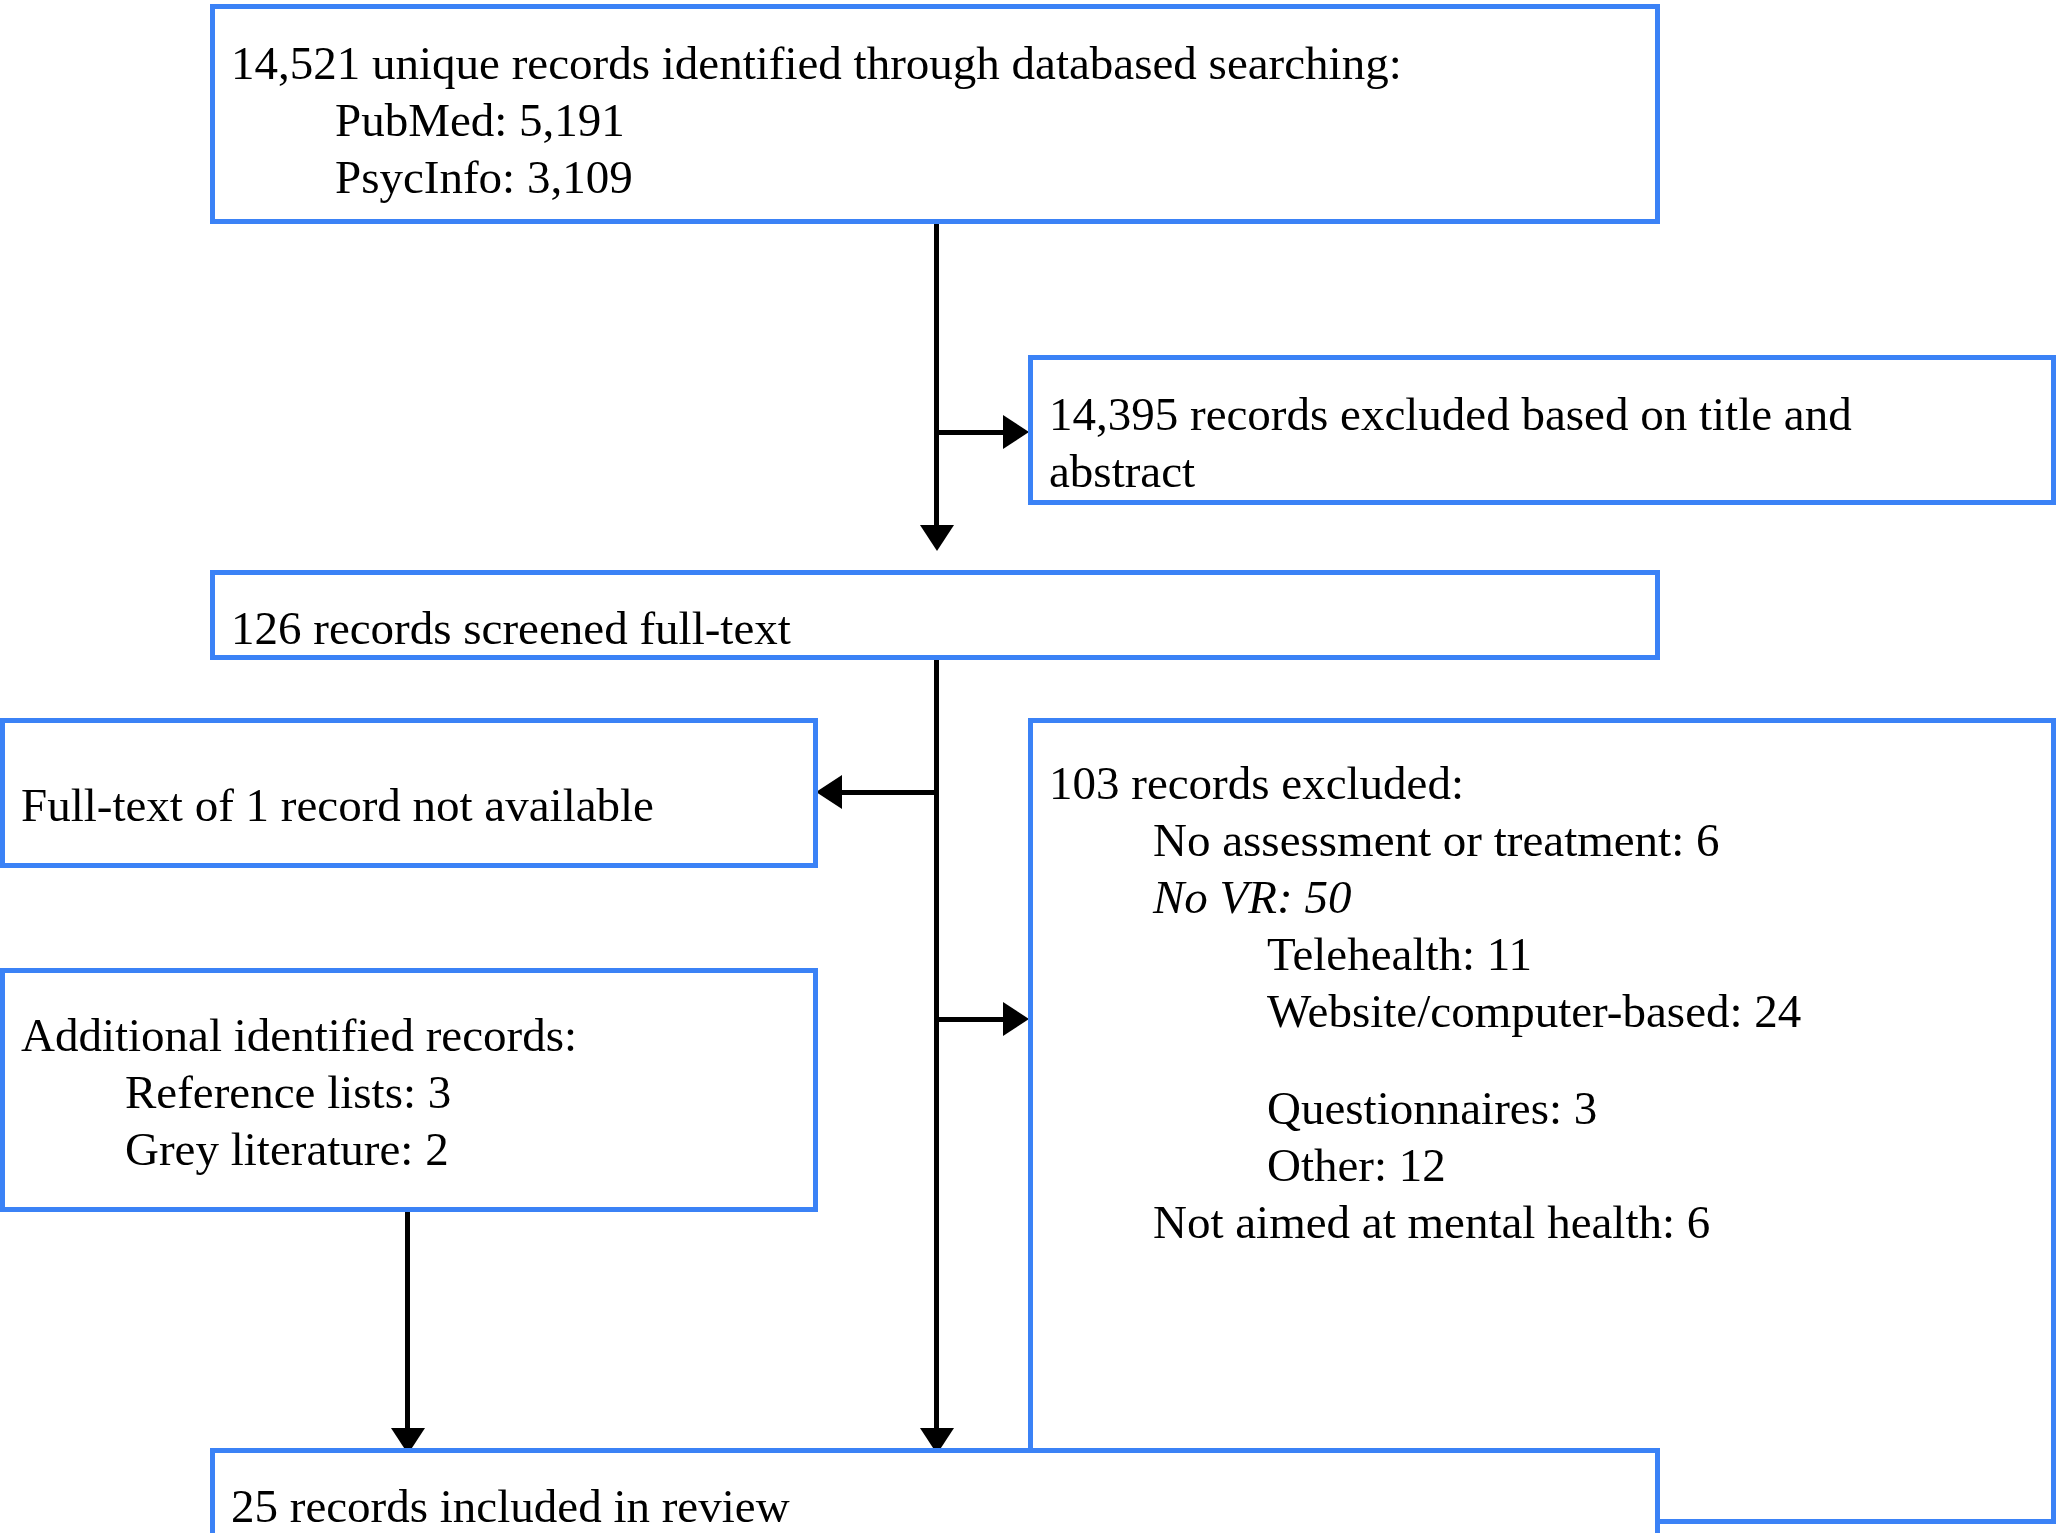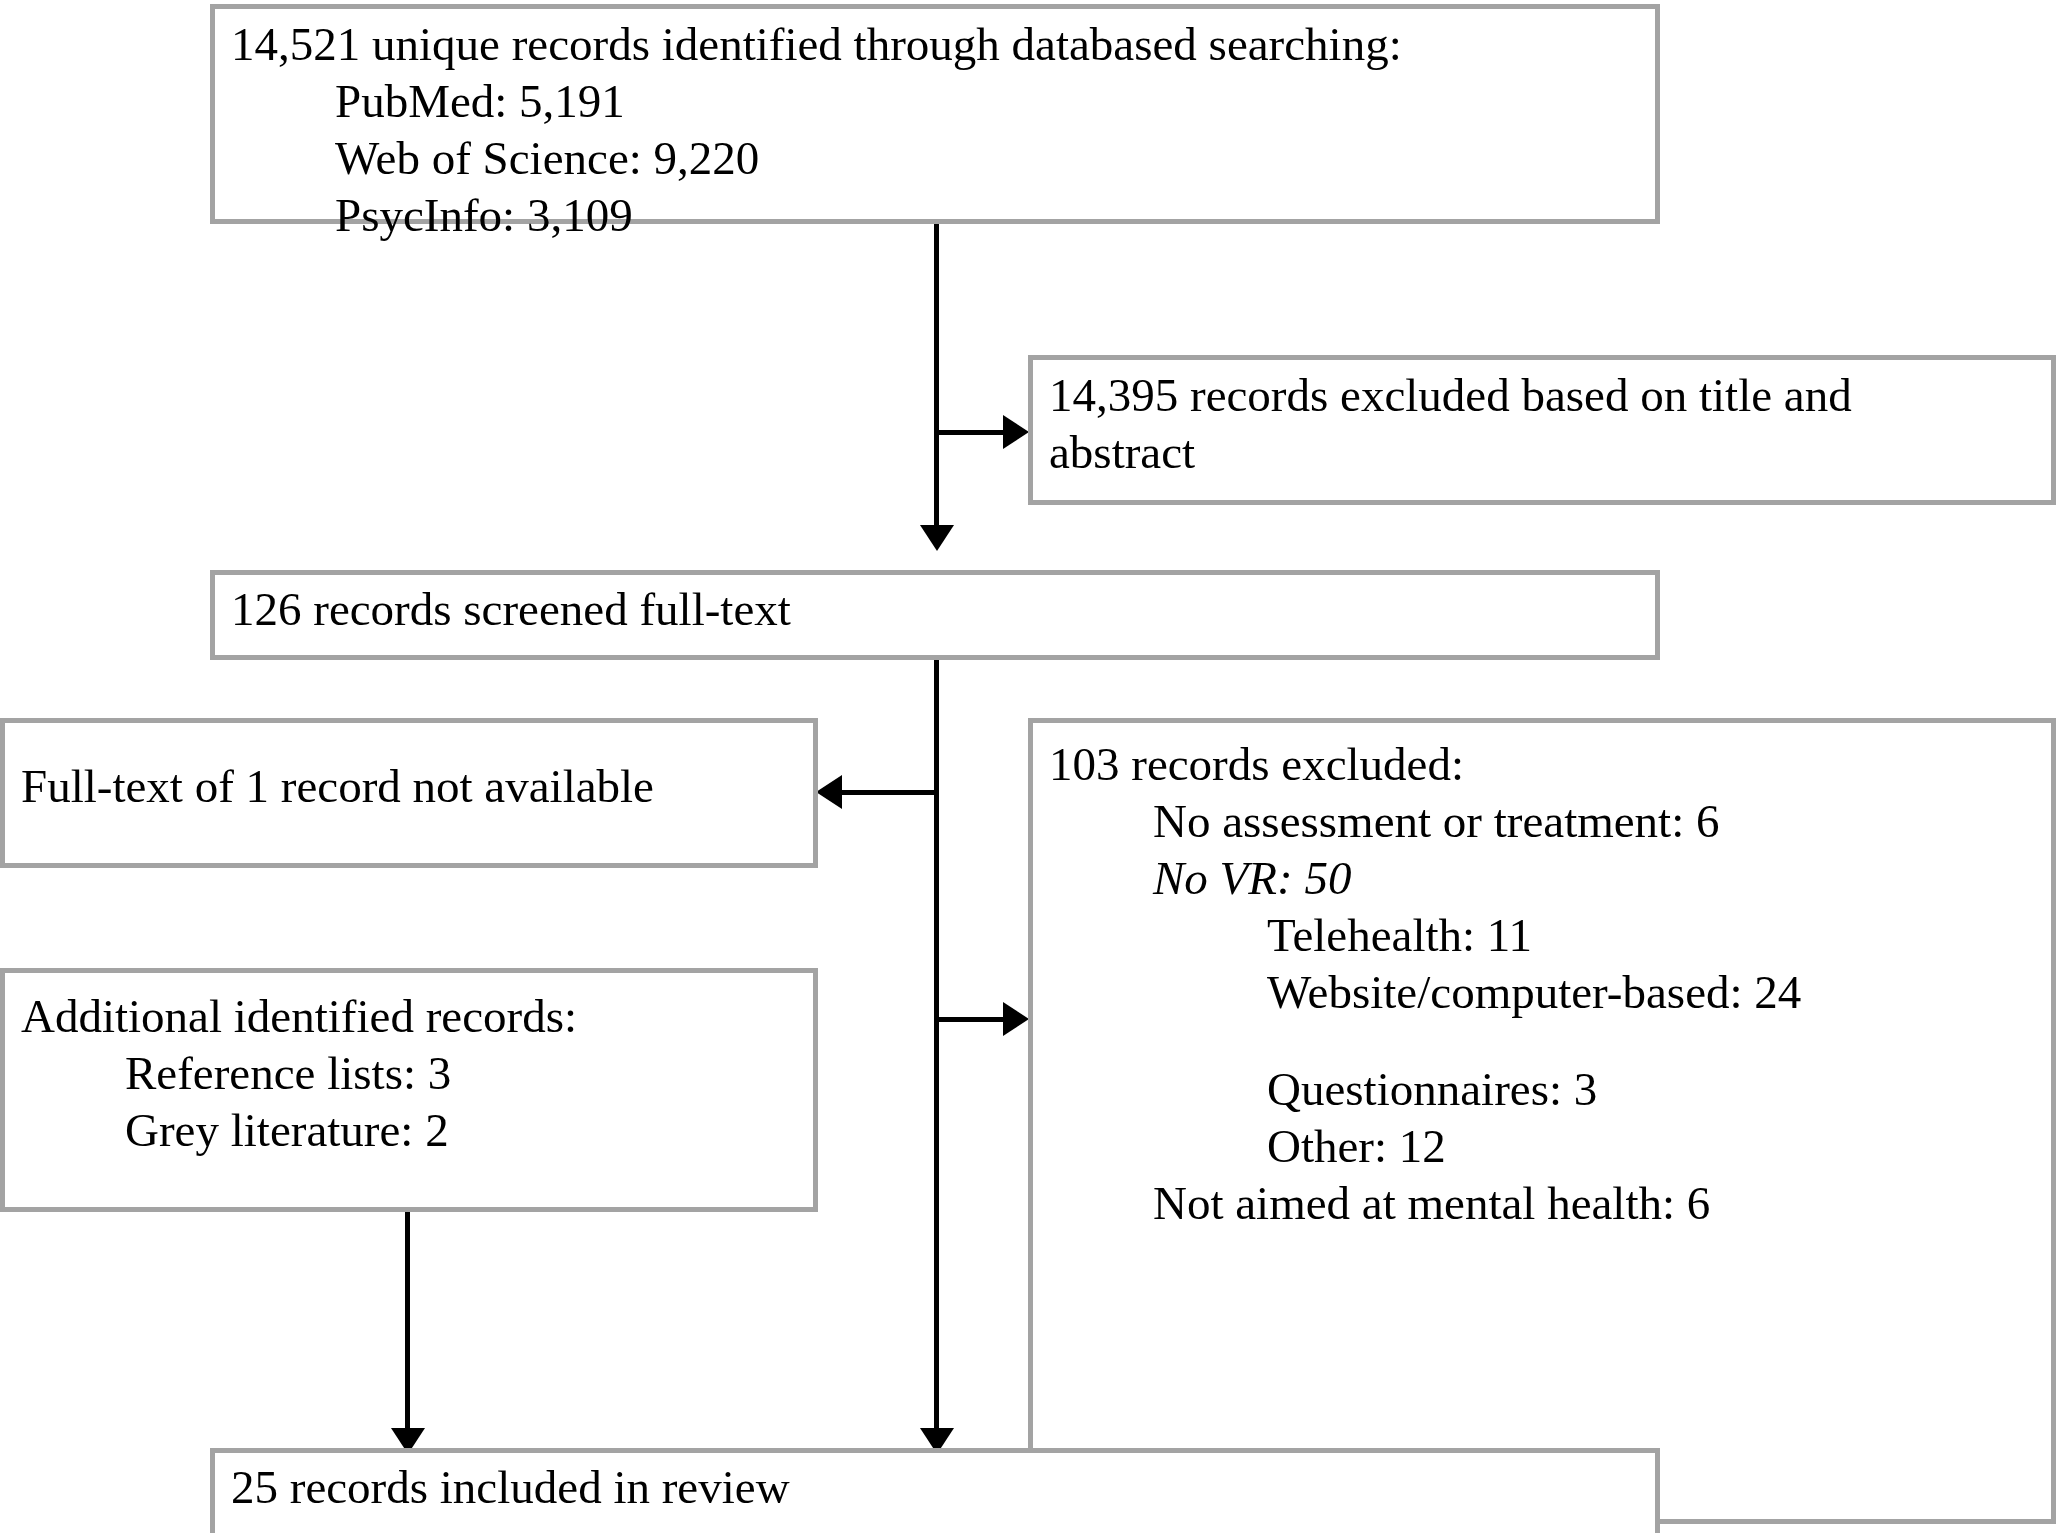--- a/index.html
+++ b/index.html
@@ -12,23 +12,23 @@
     width: 2056px;
     height: 1533px;
     background: #ffffff;
     font-family: "Liberation Serif", "DejaVu Serif", serif;
     color: #000000;
     overflow: hidden;
   }
   .flow-box {
     position: absolute;
     box-sizing: border-box;
-    border: 5px solid #a3a3a3;
+    border: 5px solid #3b82f6;
     background: #ffffff;
-    padding: 1px 16px;
+    padding: 20px 16px;
   }
   .flow-line {
     position: absolute;
     font-size: 47px;
     line-height: 57px;
     white-space: nowrap;
   }
   .indent-1 { padding-left: 104px; }
   .indent-2 { padding-left: 218px; }
 
@@ -87,21 +87,20 @@
 
   <div class="conn-h" style="left:934px; top:1017px; width:73px;"></div>
   <div class="arrow-right" style="left:1003px; top:1002px;"></div>
 
   <div class="conn-v" style="left:405px; top:1210px; height:222px;"></div>
   <div class="arrow-down" style="left:391px; top:1428px;"></div>
 
   <div class="flow-box" style="left:210px; top:4px; width:1450px; height:220px;">
     <div class="flow-line" style="position:relative; left:0; top:6px;">14,521 unique records identified through databased searching:</div>
     <div class="flow-line indent-1" style="position:relative; left:0; top:6px;">PubMed: 5,191</div>
-    <div class="flow-line indent-1" style="position:relative; left:0; top:6px;">Web of Science: 9,220</div>
     <div class="flow-line indent-1" style="position:relative; left:0; top:6px;">PsycInfo: 3,109</div>
   </div>
 
   <div class="flow-box" style="left:1028px; top:355px; width:1028px; height:150px;">
     <div class="flow-line" style="position:relative; left:0; top:6px;">14,395 records excluded based on title and</div>
     <div class="flow-line" style="position:relative; left:0; top:6px;">abstract</div>
   </div>
 
   <div class="flow-box" style="left:210px; top:570px; width:1450px; height:90px;">
     <div class="flow-line" style="position:relative; left:0; top:5px;">126 records screened full-text</div>

